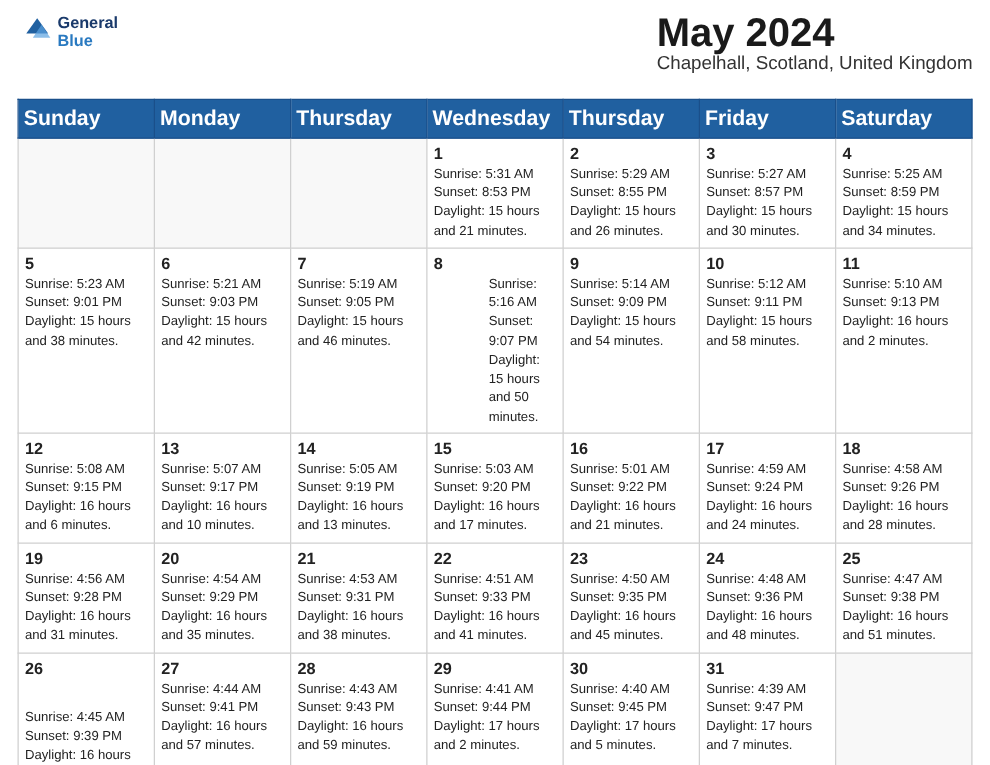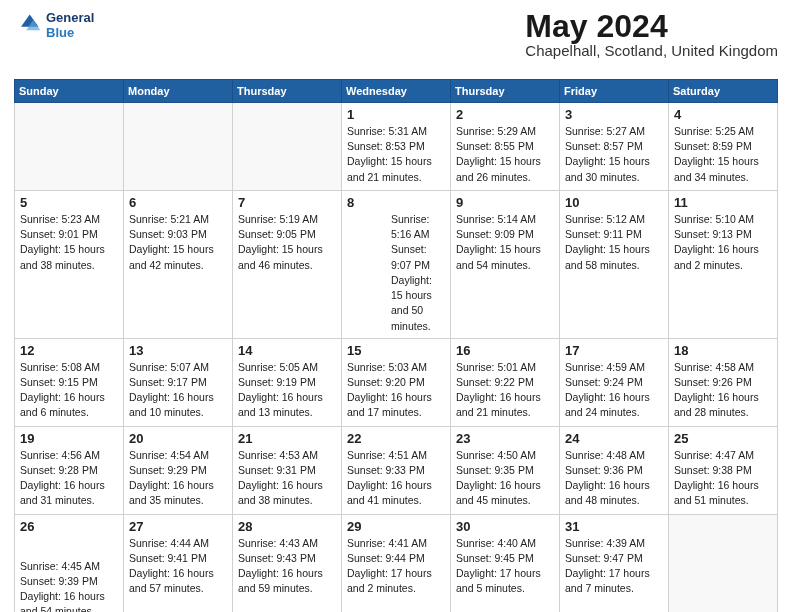--- a/index.html
+++ b/index.html
@@ -49,21 +49,21 @@
       width: 100%;
       border-collapse: collapse;
       table-layout: fixed;
       font-size: 10.5px;
     }
     .calendar th {
       background: #2060a0;
       color: #fff;
       padding: 5px 4px;
       text-align: left;
-      font-size: 11px;
+      font-size: 17px;
       font-weight: bold;
       border: 1px solid #1a4f8a;
     }
     .calendar td {
       border: 1px solid #d0d0d0;
       vertical-align: top;
       padding: 4px 5px;
       height: 88px;
       background: #fff;
       font-size: 10.5px;

